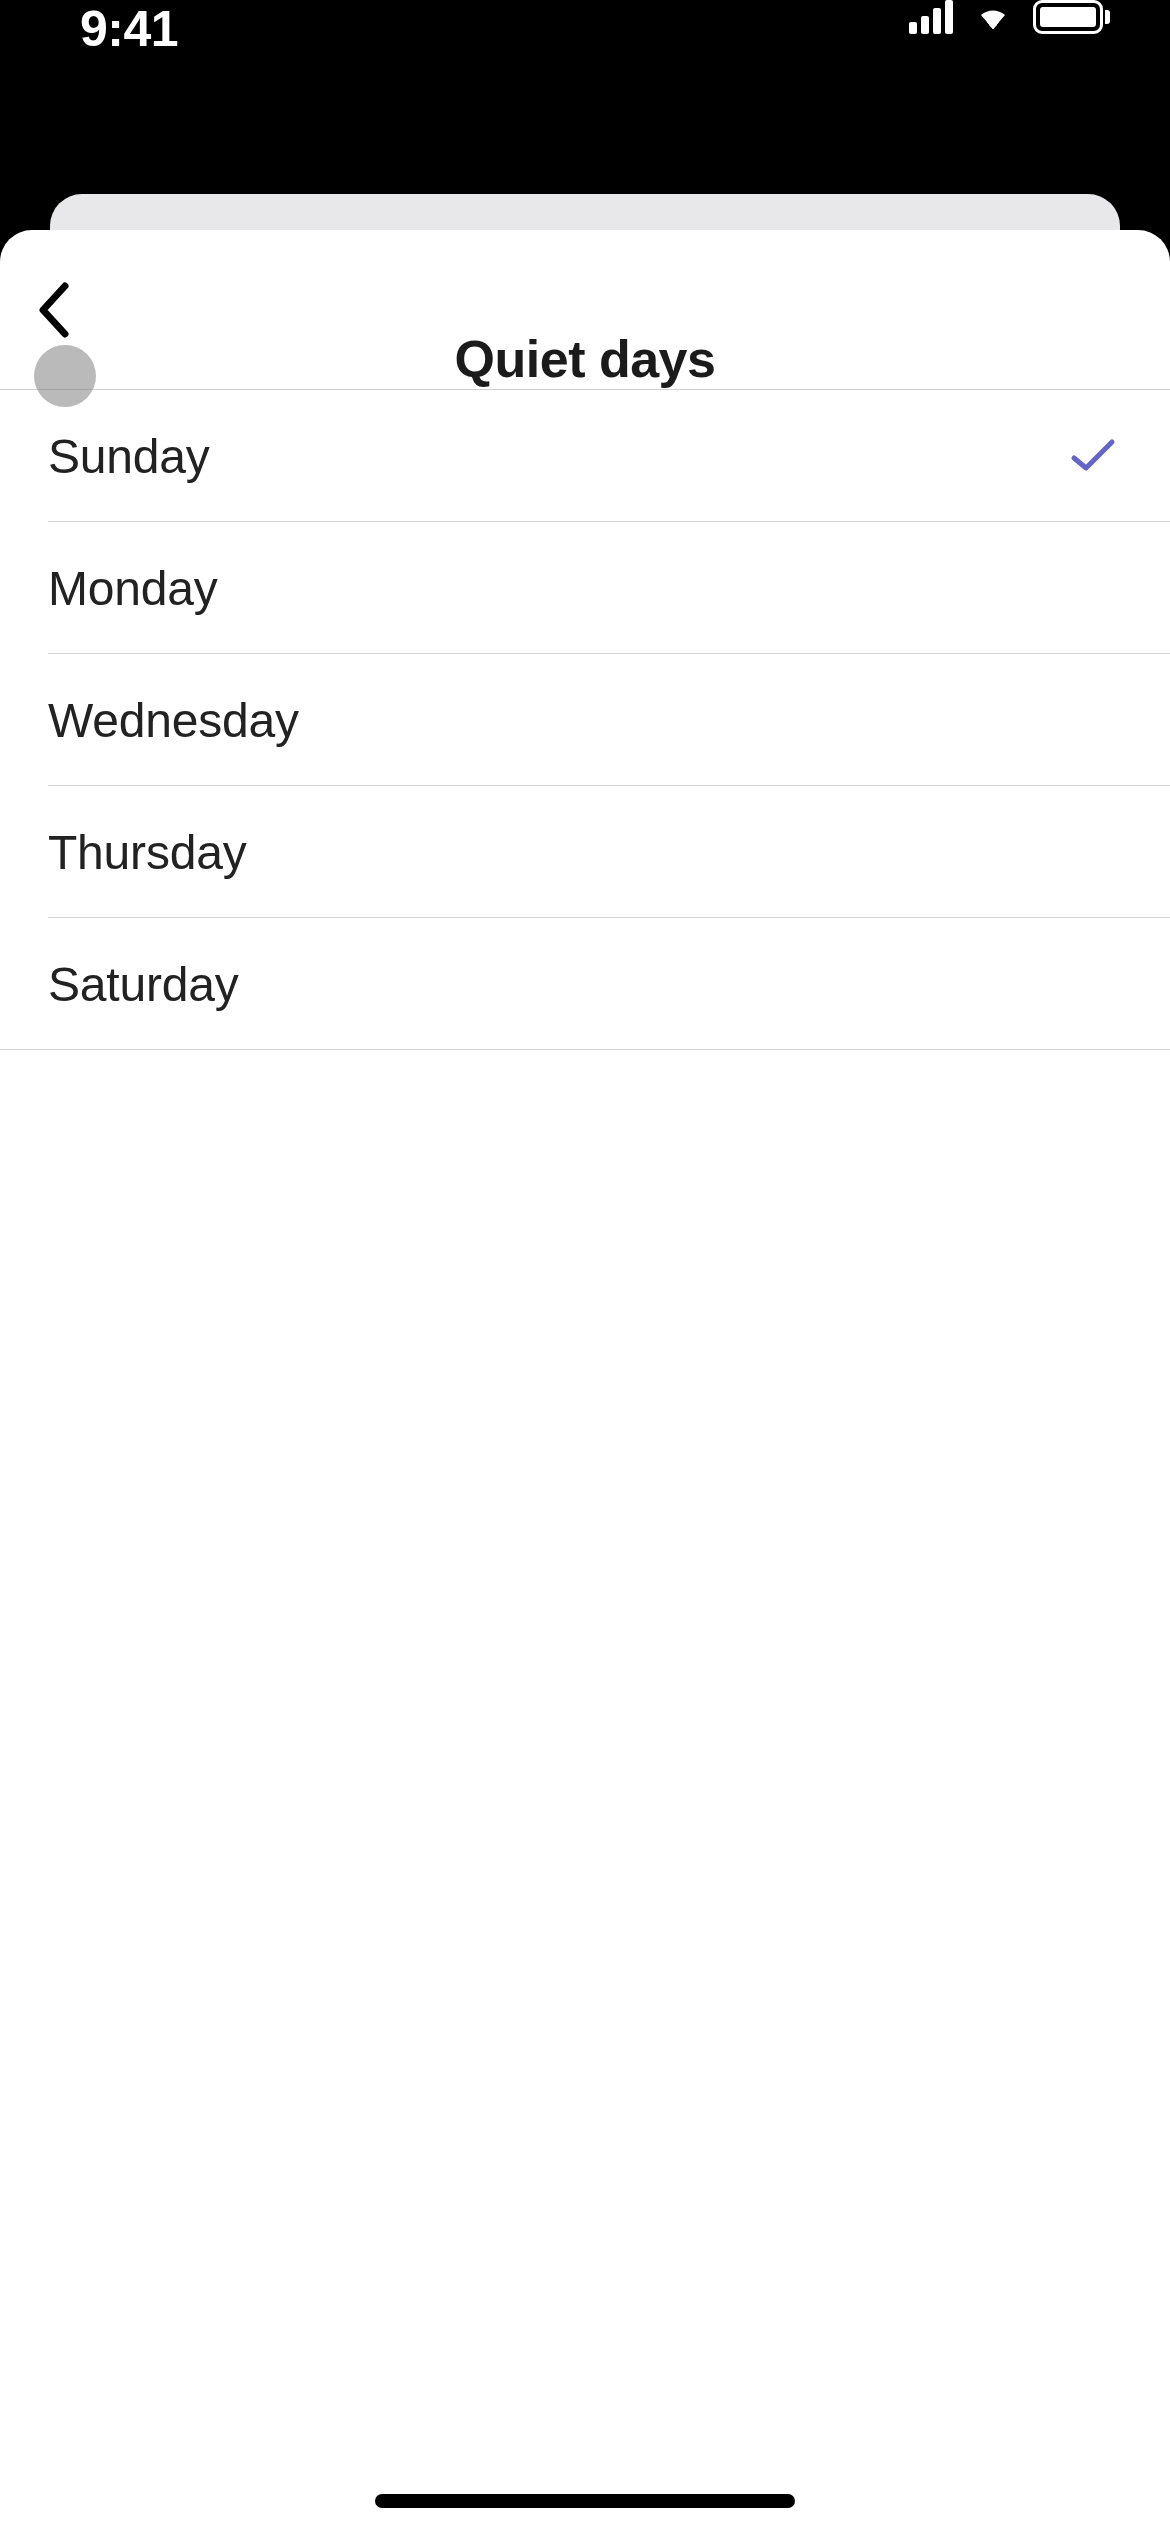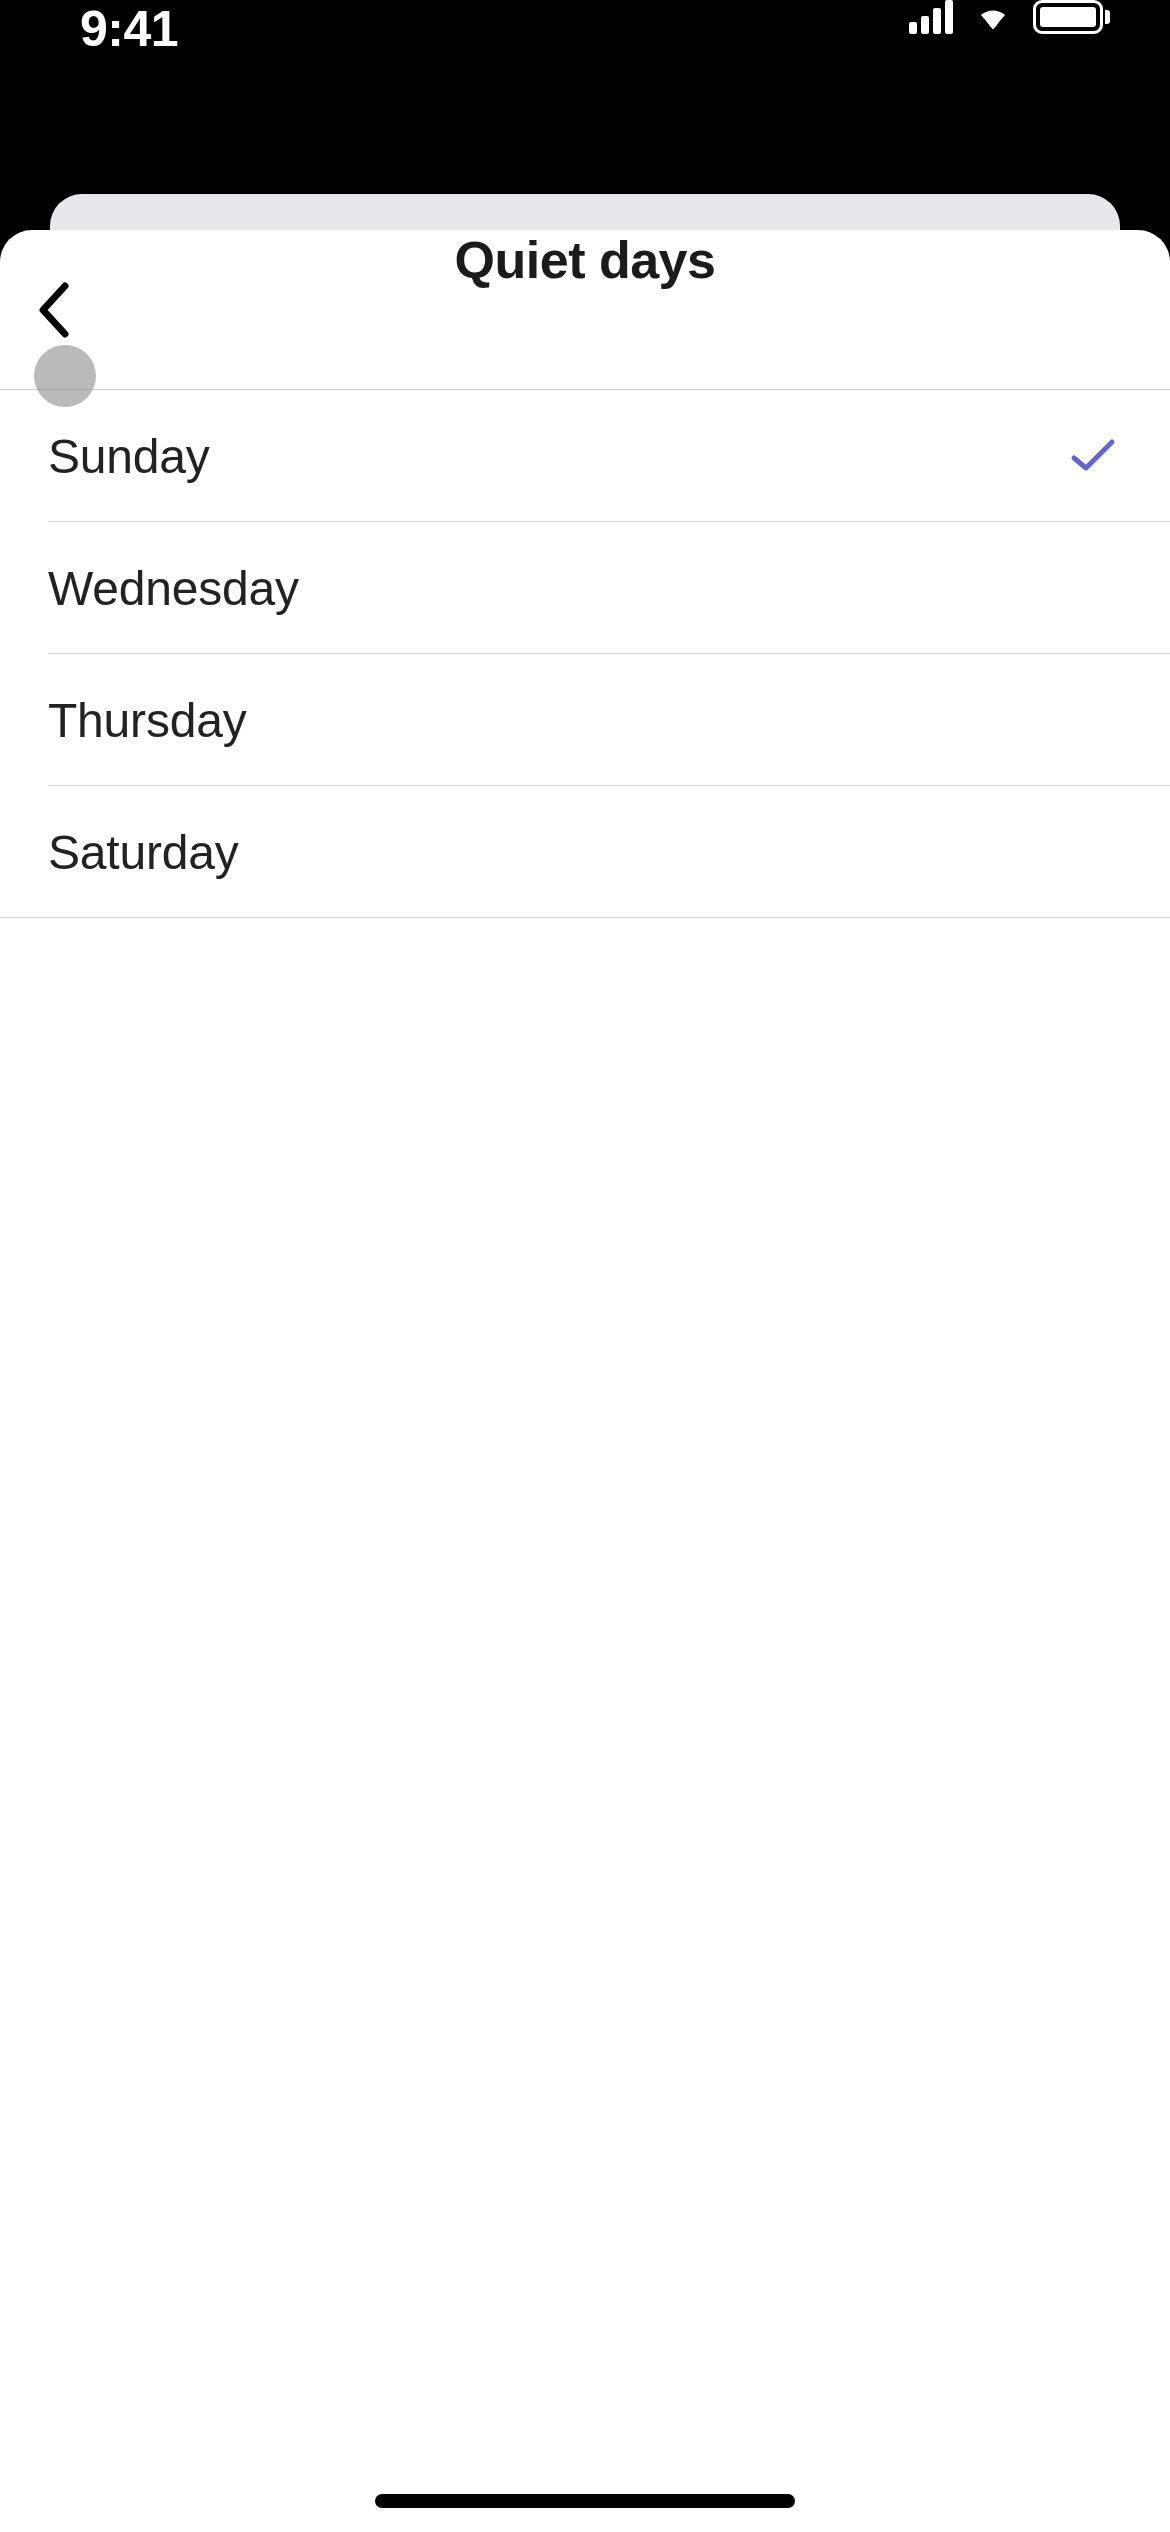--- a/index.html
+++ b/index.html
@@ -91,21 +91,21 @@
       bottom: 0;
       background: #fff;
       border-radius: 32px 32px 0 0;
       display: flex;
       flex-direction: column;
     }
     .nav {
       position: relative;
       height: 160px;
       display: flex;
-      align-items: flex-start;
+      align-items: flex-end;
       justify-content: center;
       border-bottom: 1px solid #cfcfd1;
     }
     .back-btn {
       position: absolute;
       left: 24px;
       top: 50%;
       transform: translateY(-50%);
       width: 60px;
       height: 60px;
@@ -224,20 +224,24 @@
   <div class="list">
     <div class="row selected">
       <span class="row-label">Sunday</span>
       <span class="check">
         <svg width="46" height="36" viewBox="0 0 46 36">
             <polyline points="4,20 16,30 42,4" fill="none" stroke="#6365c9" stroke-width="5" stroke-linecap="round" stroke-linejoin="round"></polyline>
           </svg>
       </span>
     </div>
     <div class="row">
+      <span class="row-label">Monday</span>
+
+    </div>
+    <div class="row">
       <span class="row-label">Wednesday</span>
 
     </div>
     <div class="row">
       <span class="row-label">Thursday</span>
 
     </div>
     <div class="row">
       <span class="row-label">Saturday</span>
 

